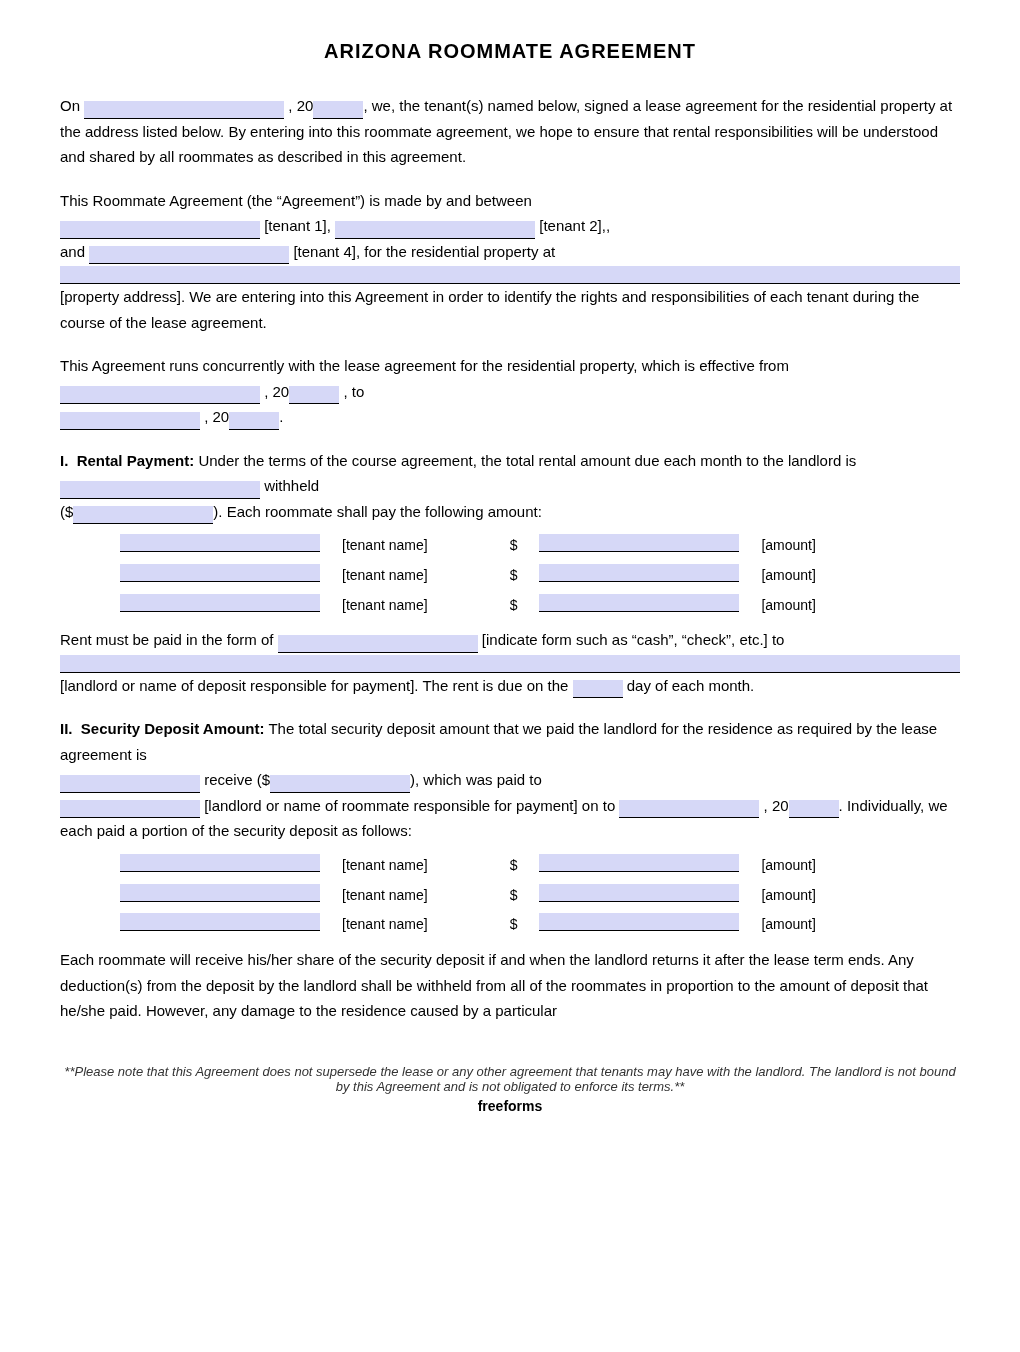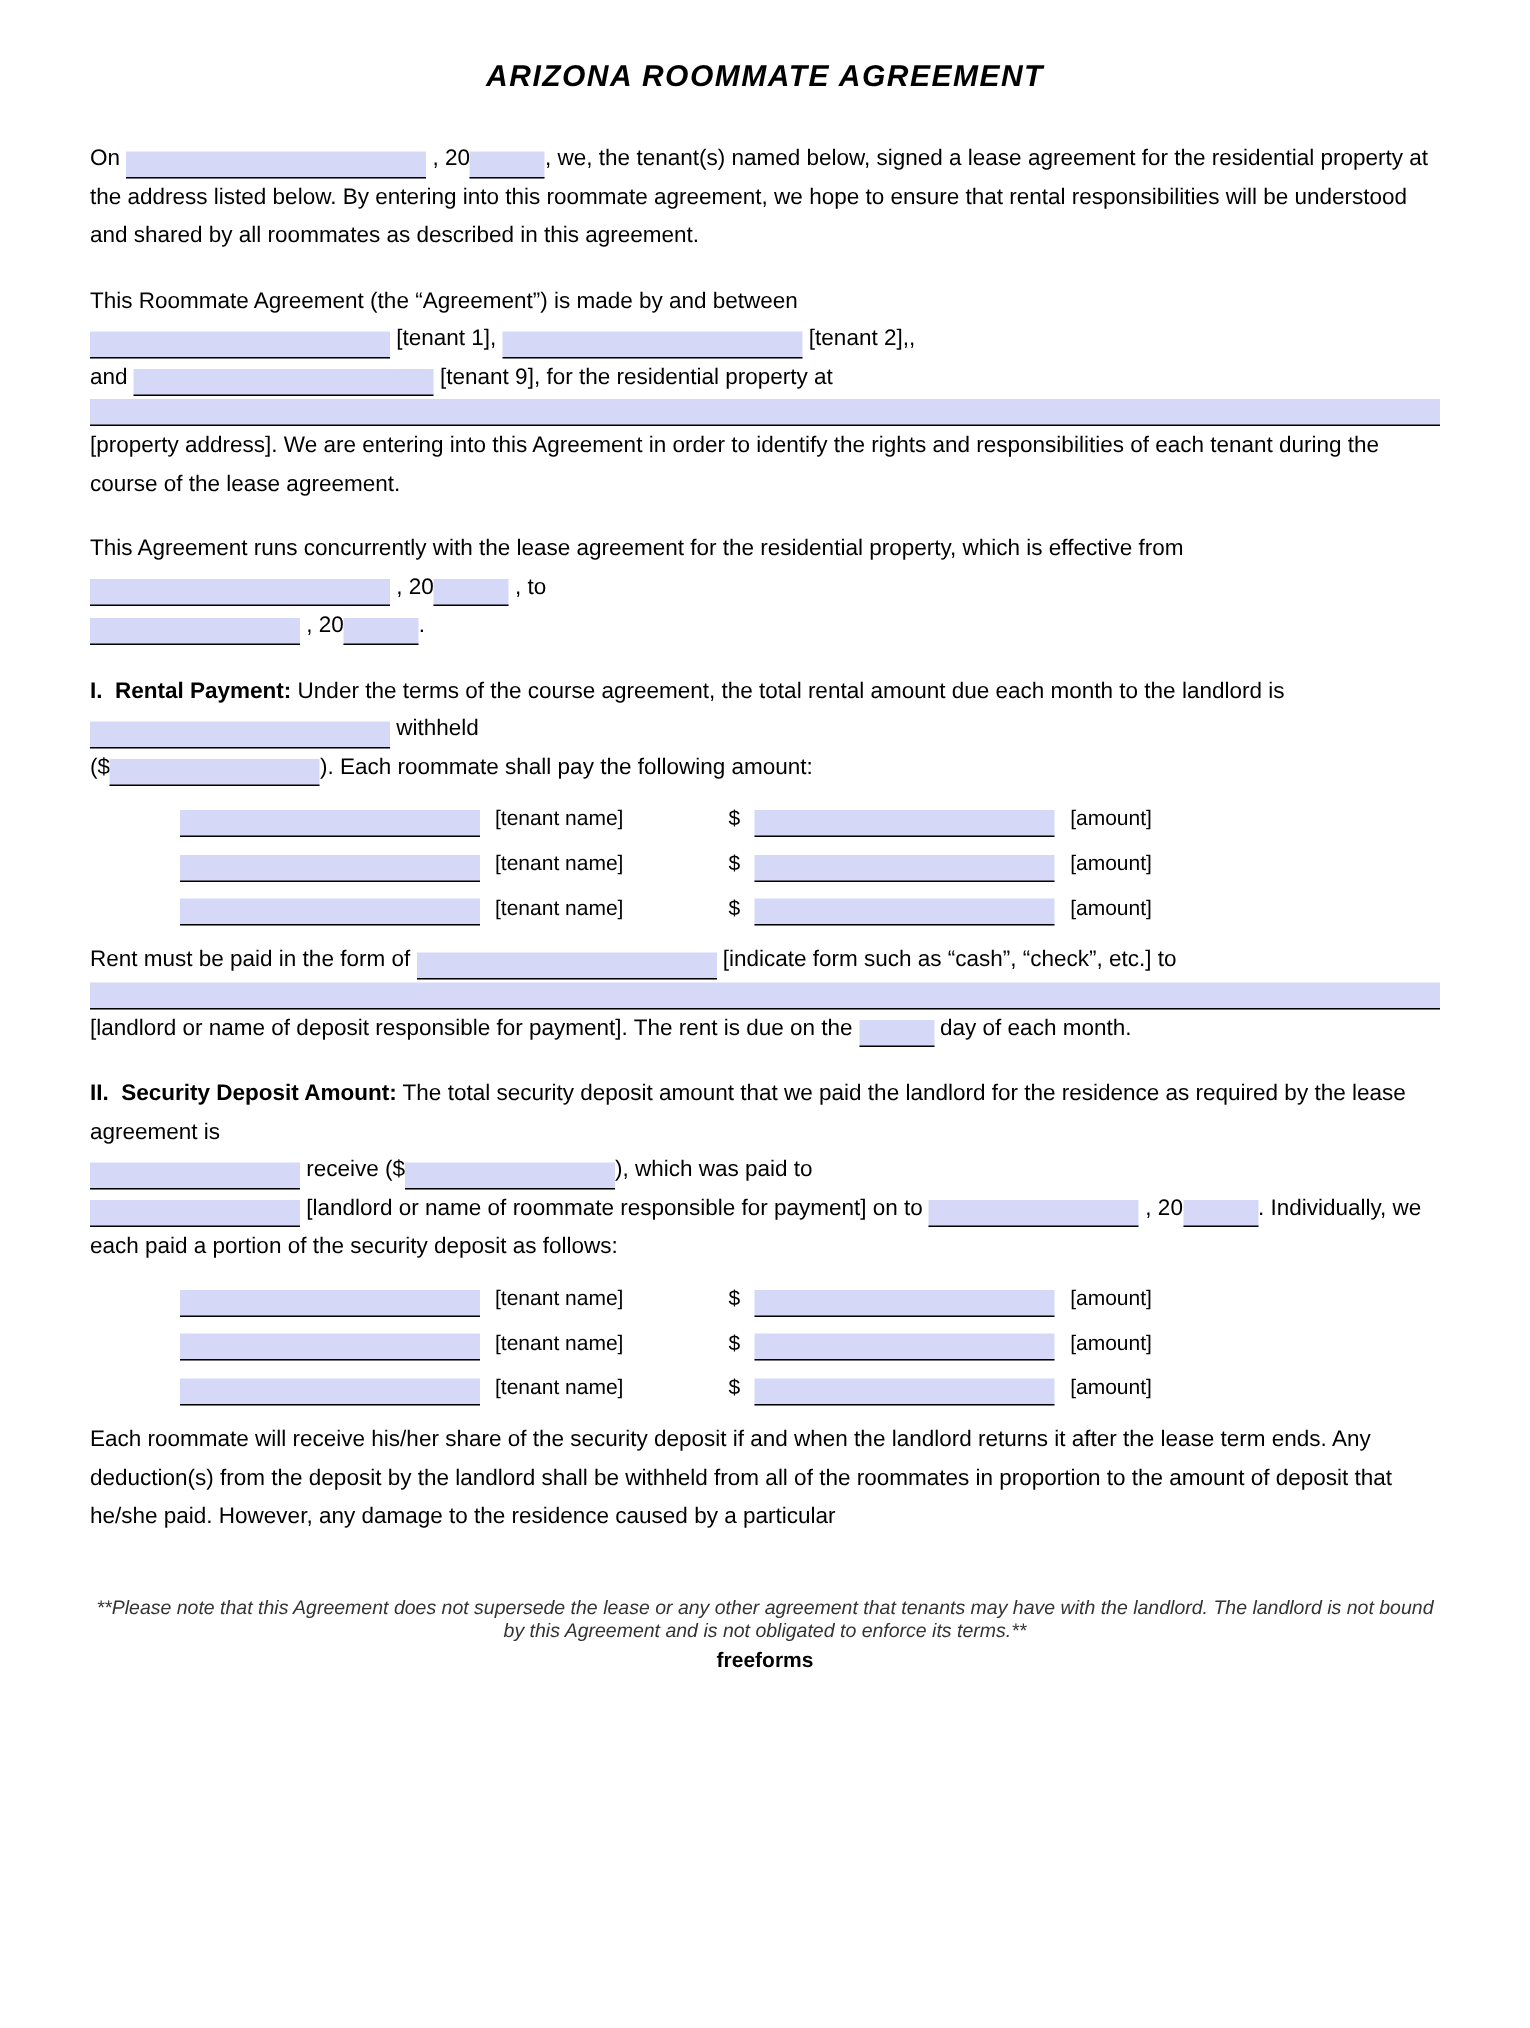--- a/index.html
+++ b/index.html
@@ -11,21 +11,20 @@
       width: 1020px;
       min-height: 1352px;
       padding: 40px 60px 40px 60px;
     }
     .title {
       text-align: center;
       font-size: 20px;
       font-weight: bold;
       margin-bottom: 30px;
       letter-spacing: 1px;
-      font-style: italic;
     }
     .section {
       margin-bottom: 18px;
       line-height: 1.7;
     }
     .underline-field {
       display: inline-block;
       border-bottom: 1.5px solid #000;
       min-width: 80px;
       vertical-align: bottom;
@@ -36,23 +35,23 @@
     .underline-field.wide { min-width: 200px; }
     .underline-field.medium { min-width: 140px; }
     .underline-field.xsmall { min-width: 50px; }
     .underline-field.full { min-width: 820px; display: block; margin-top: 2px; }
     .underline-field.full2 { min-width: 760px; display: block; margin-top: 2px; }
     .table-section {
       margin: 10px 0 10px 60px;
     }
     .table-row {
       display: flex;
-      align-items: flex-end;
+      align-items: flex-start;
       margin-bottom: 6px;
-      gap: 10px;
+      gap: 22px;
     }
     .bracket-label {
       font-size: 14px;
       color: #000;
     }
     .bold { font-weight: bold; }
     .footer {
       margin-top: 40px;
       border-top: none;
       font-style: italic;
@@ -81,21 +80,21 @@
 </div>
 
 <div class="section">
   <span>This Roommate Agreement (the “Agreement”) is made by and between</span><br>
   <span class="underline-field wide"></span>
   <span>[tenant 1],</span>
   <span class="underline-field wide"></span>
   <span>[tenant 2],,</span><br>
   <span>and</span>
   <span class="underline-field wide"></span>
-  <span>[tenant 9], for the residential property at</span><br>
+  <span>[tenant 4], for the residential property at</span><br>
   <span class="underline-field full"></span>
   <span>[property address]. We are entering into this Agreement in order to identify the rights and responsibilities of each tenant during the course of the lease agreement.</span>
 </div>
 
 <div class="section">
   <span>This Agreement runs concurrently with the lease agreement for the residential property, which is effective from</span>
   <span class="underline-field wide"></span>
   <span>, 20</span><span class="underline-field xsmall"></span>
   <span>, to</span><br>
   <span class="underline-field medium"></span>

